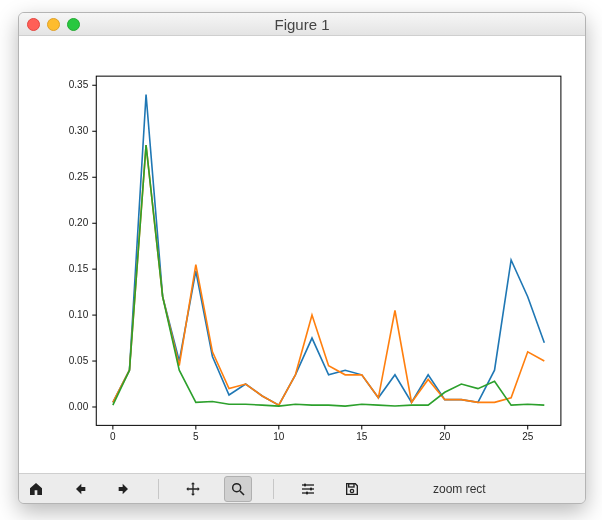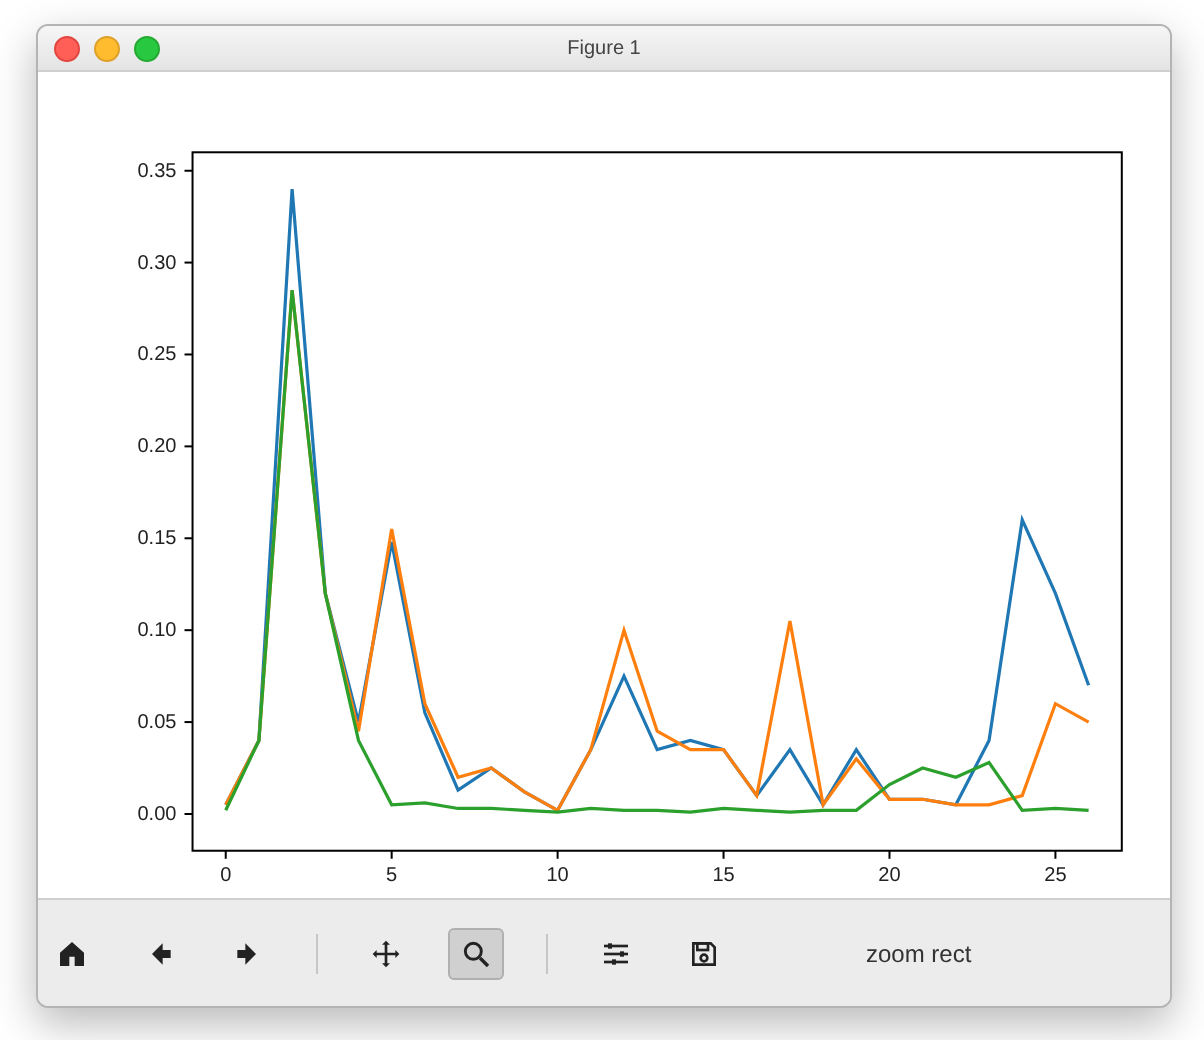--- a/index.html
+++ b/index.html
@@ -46,21 +46,21 @@
   }
   .tl-btn {
     width: 11px;
     height: 11px;
     border-radius: 50%;
   }
   .tl-close { background:#ff5f57; border:0.5px solid #e24640; }
   .tl-min   { background:#febc2e; border:0.5px solid #dea029; }
   .tl-max   { background:#28c840; border:0.5px solid #24a932; }
   .title {
-    font-size: 10px;
+    font-size: 15px;
     color: #444;
   }
   .canvas-area {
     flex: 1;
     background: #fff;
     position: relative;
   }
   svg.plot {
     position:absolute;
     inset:0;
@@ -68,21 +68,21 @@
   .axis-line { stroke:#000; stroke-width:1; fill:none; }
   .tick { stroke:#000; stroke-width:1; }
   .tick-label { font-size:10px; fill:#222; }
   .series { fill:none; stroke-width:1.6; }
   .toolbar {
     height: 29px;
     background: #ececec;
     border-top:1px solid #cfcfcf;
     display:flex;
     align-items:center;
-    padding: 12px 4px;
+    padding: 0 4px;
     gap:18px;
     font-size:12px;
     color:#333;
   }
   .tb-btn {
     width:26px;
     height:24px;
     display:flex;
     align-items:center;
     justify-content:center;

